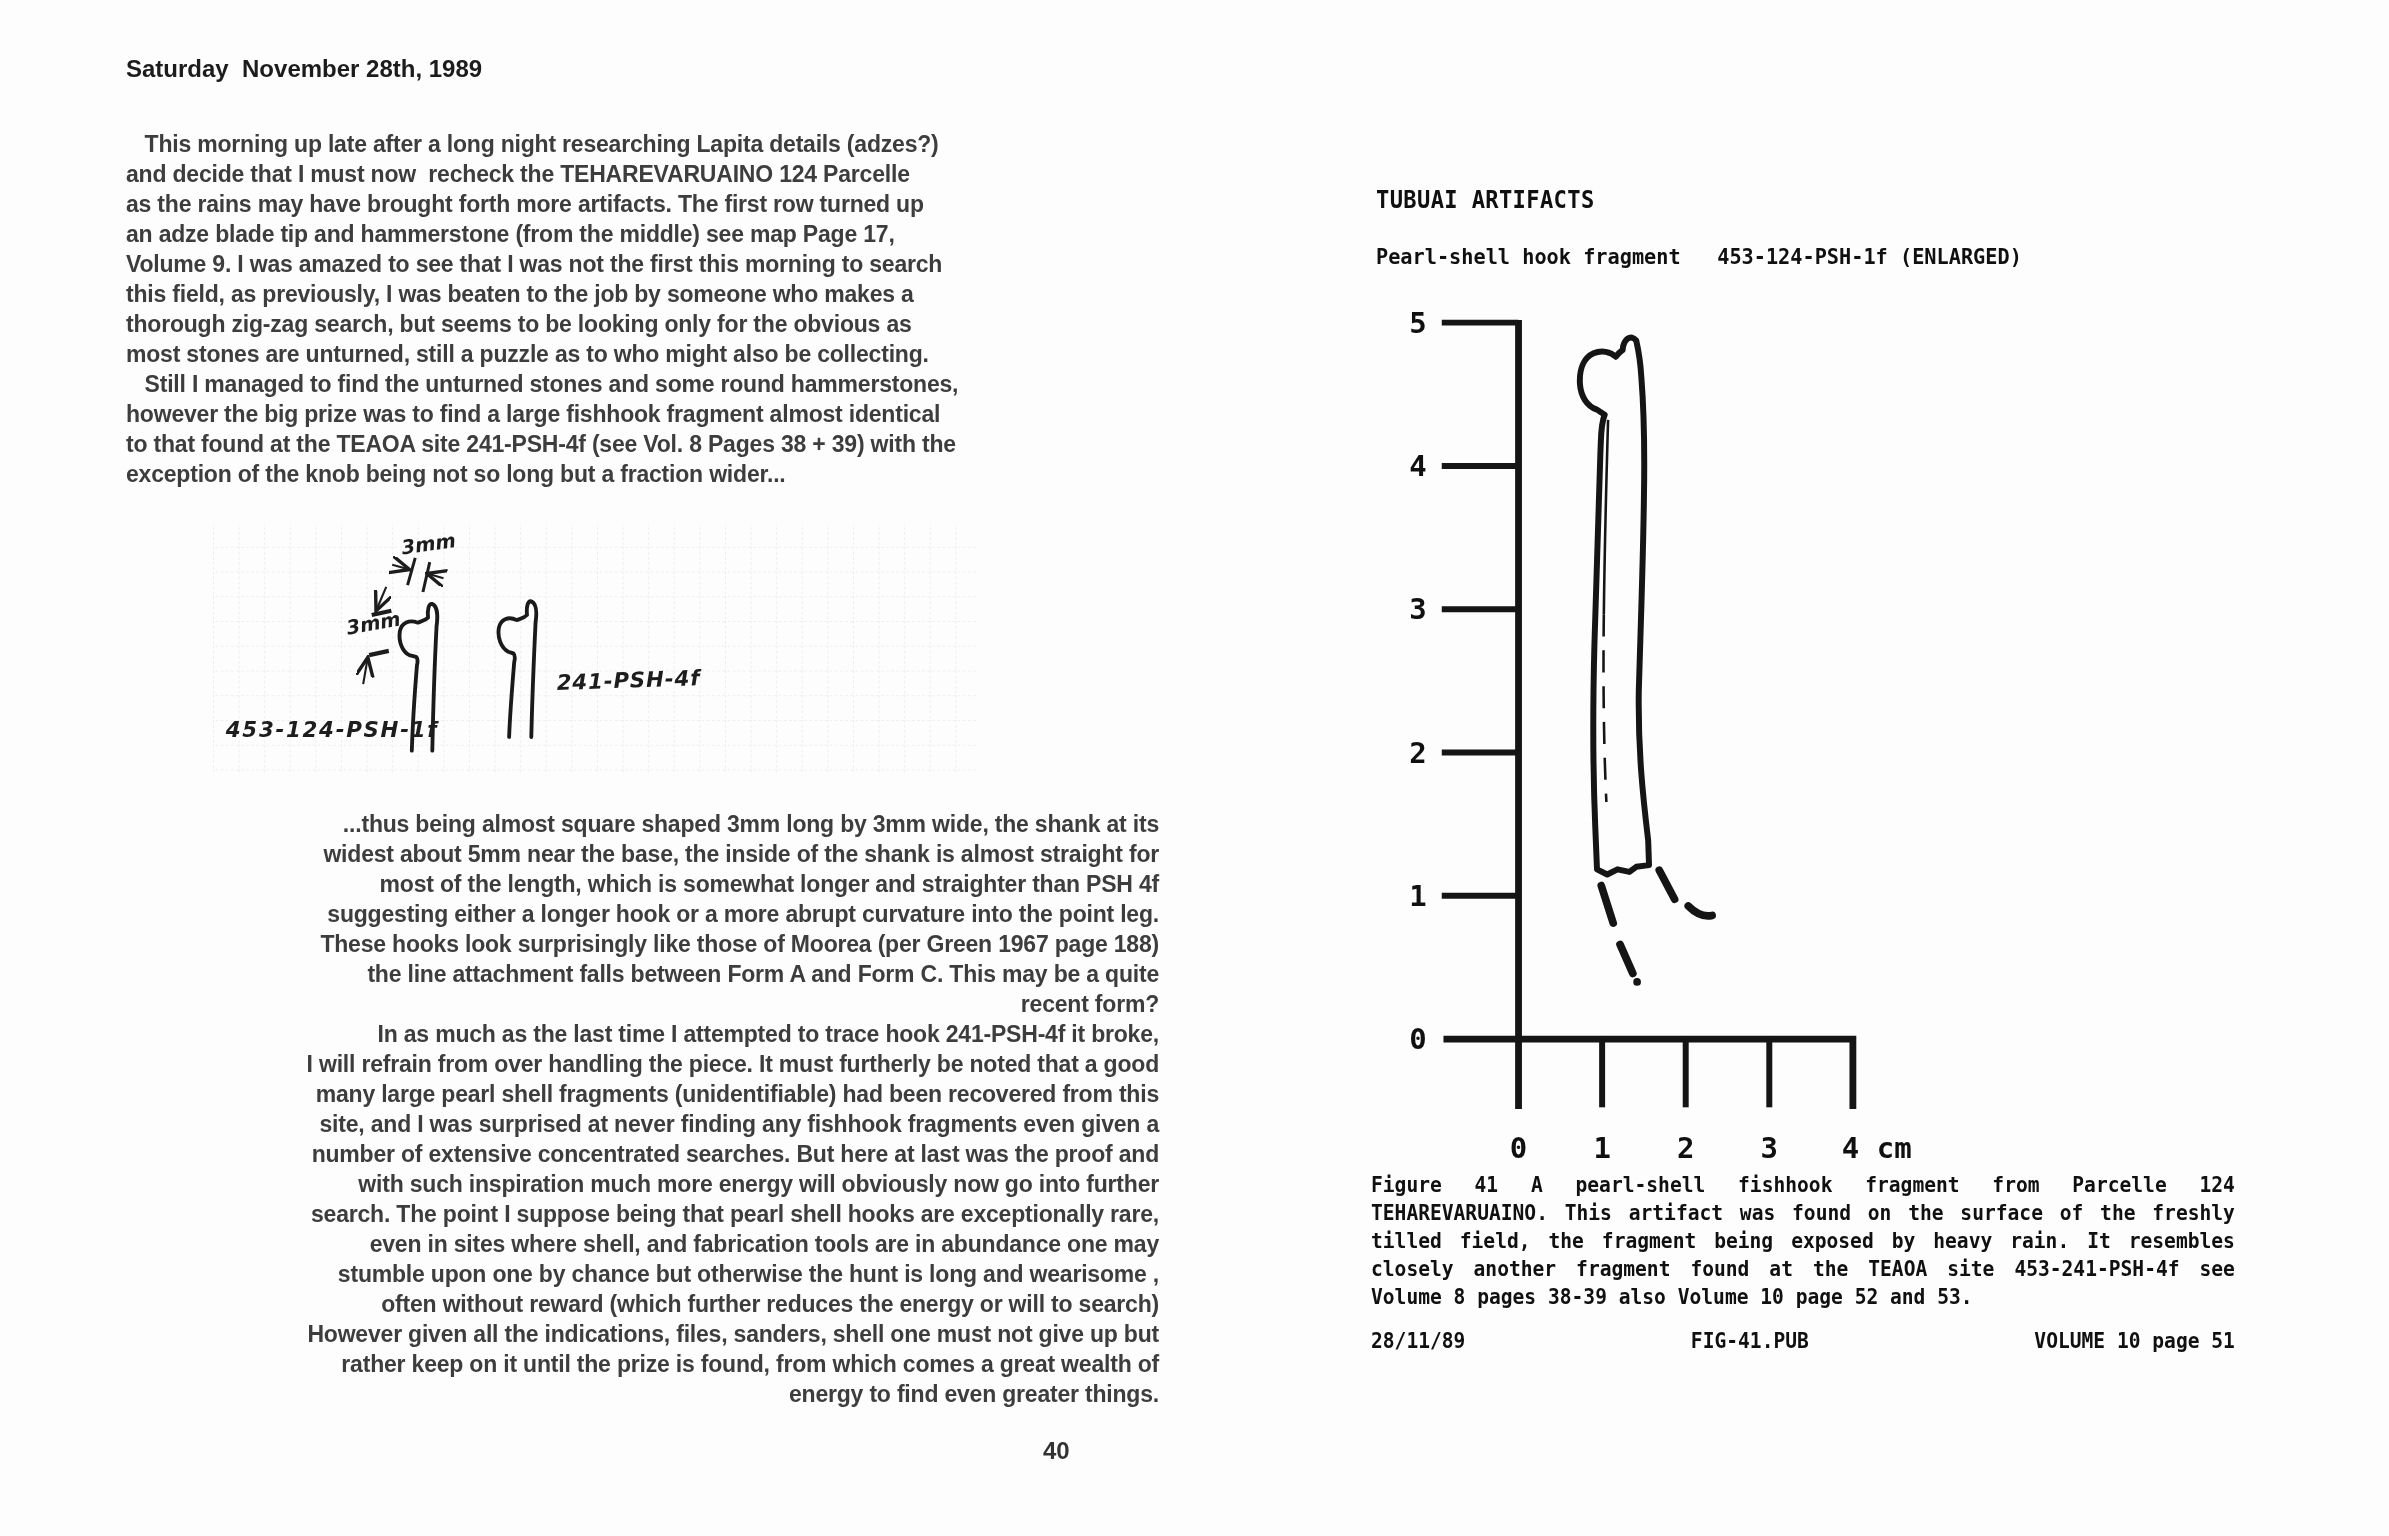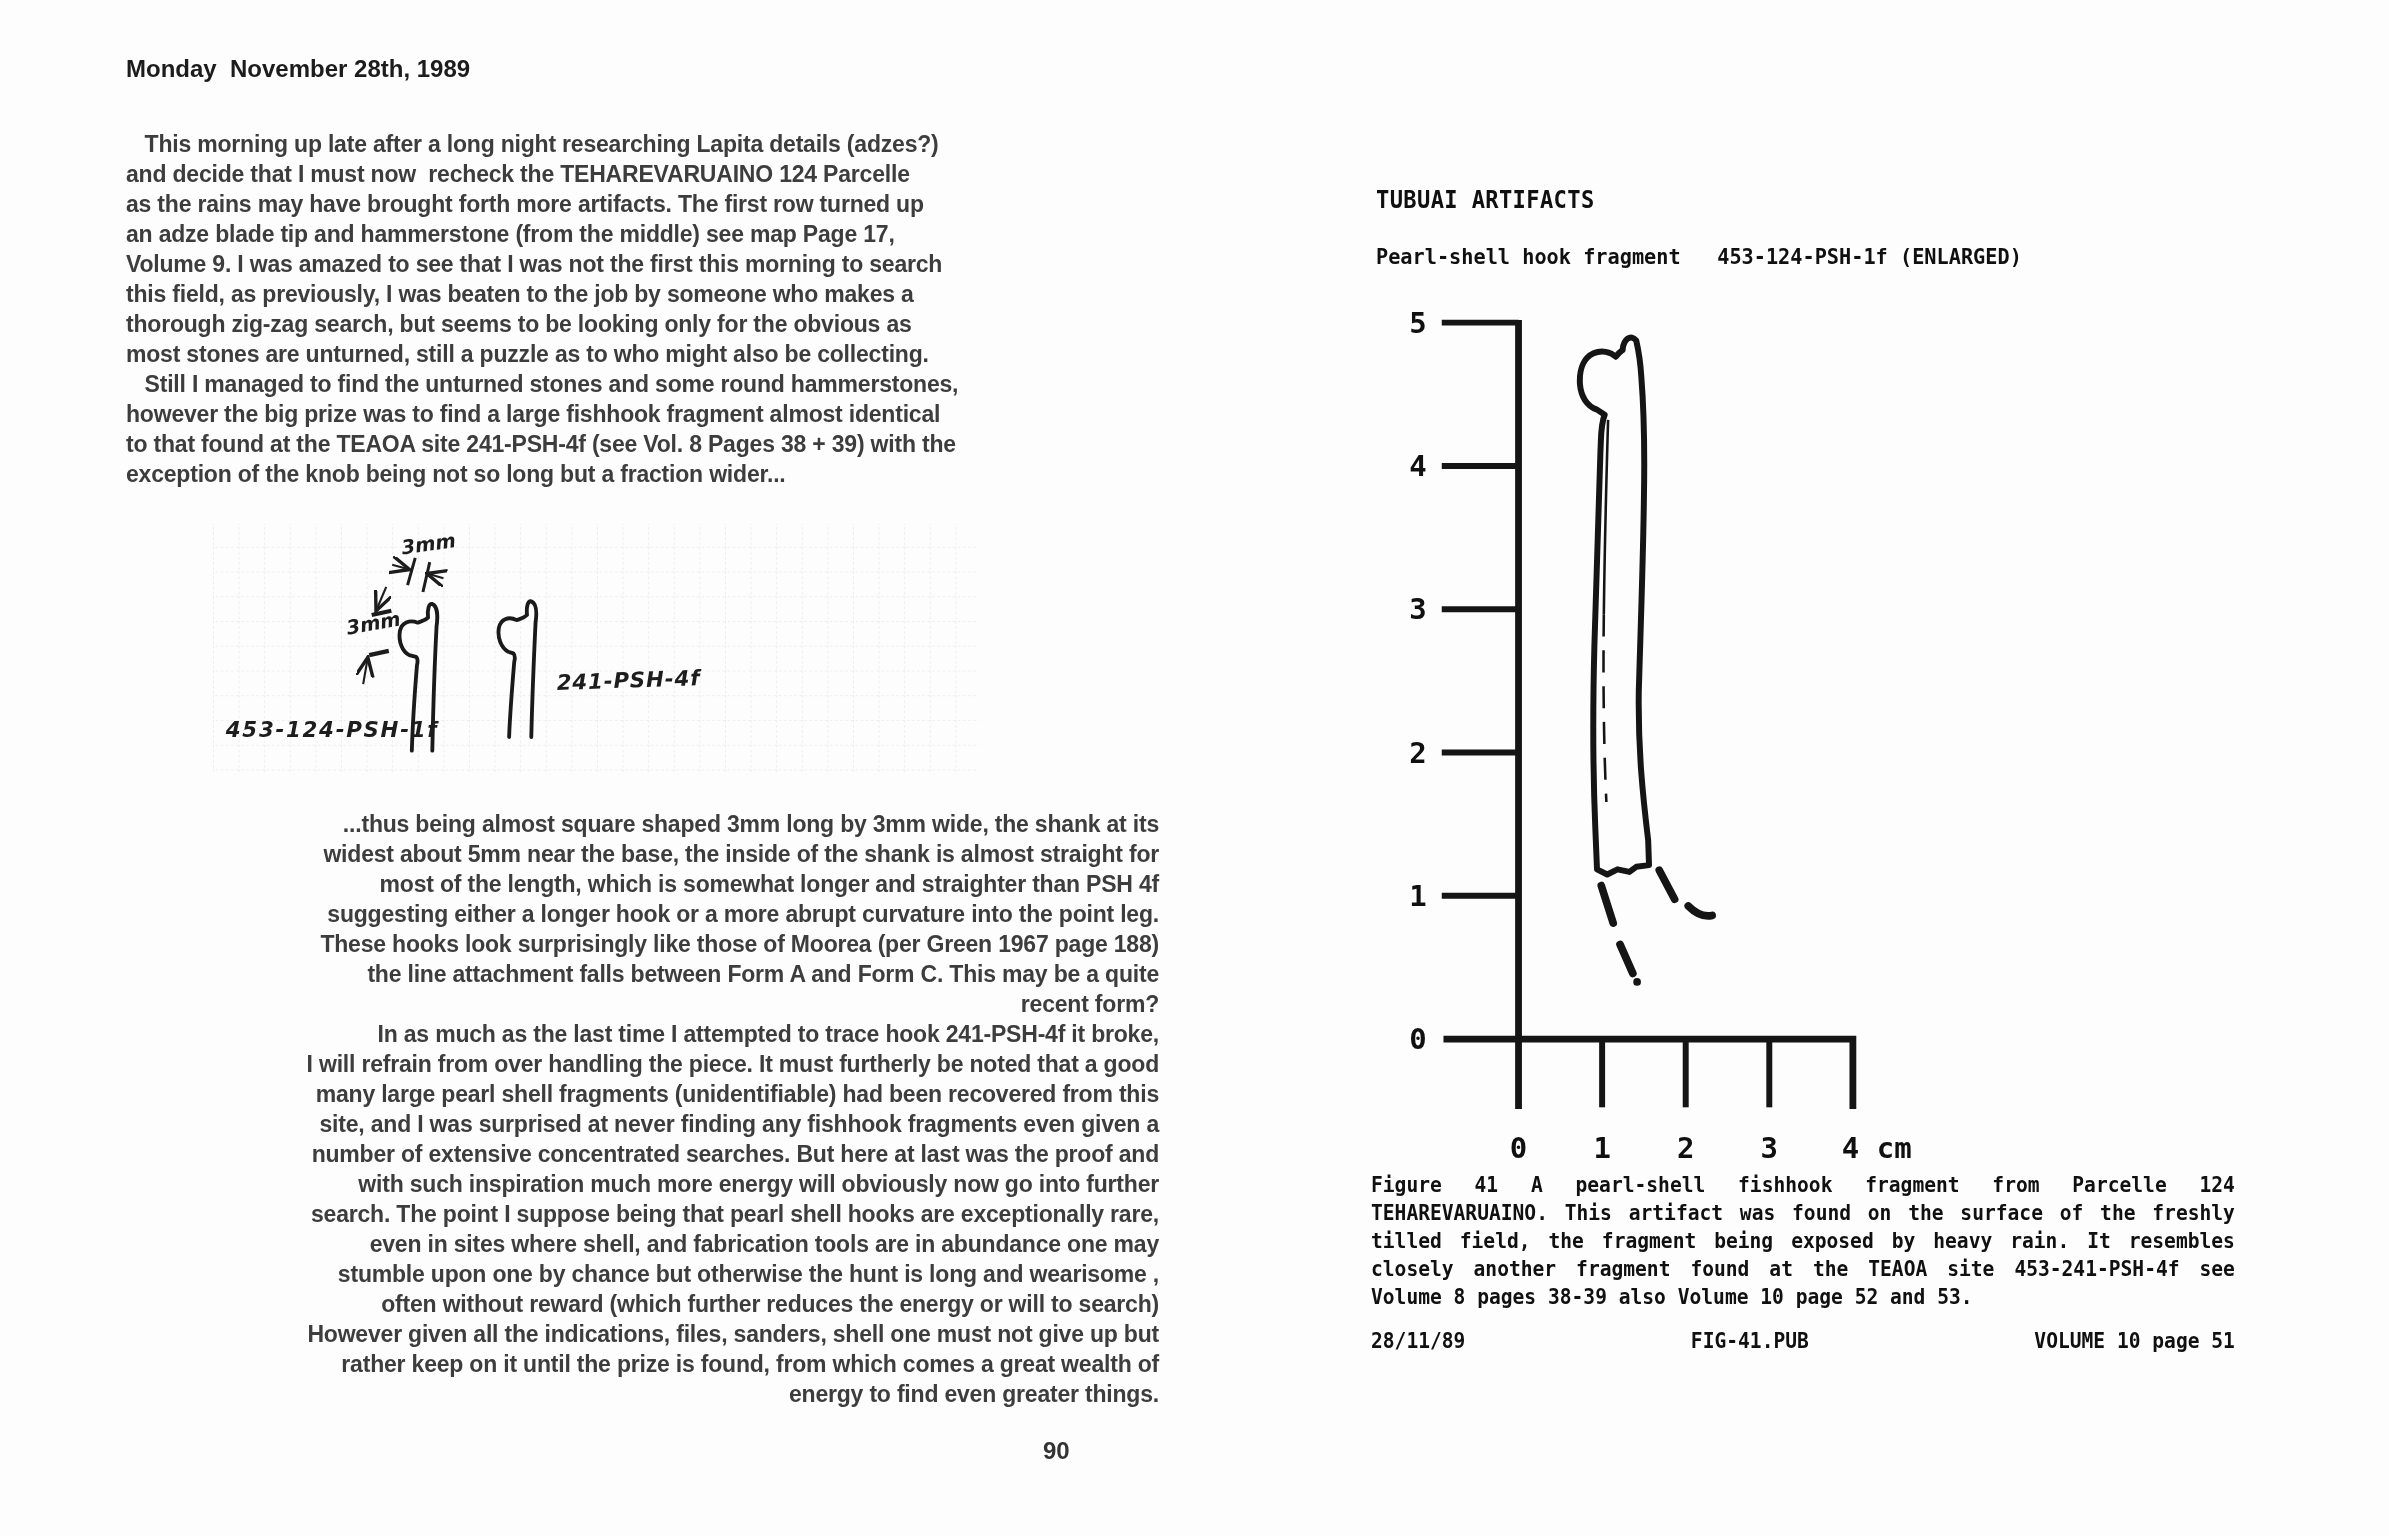--- a/index.html
+++ b/index.html
@@ -29,21 +29,21 @@
              transform-origin:0 0;display:flex;justify-content:space-between;
              font-family:"DejaVu Sans Mono",monospace;font-weight:700;color:#101010;font-size:21.3px;}
   .figtext{font-family:"DejaVu Sans Mono",monospace;font-weight:700;fill:#101010;font-size:34px;}
 </style>
 </head>
 <body>
 
 <div id="canvas">
 
   <div>
-    <div id="heading">Monday  November 28th, 1989</div>
+    <div id="heading">Saturday  November 28th, 1989</div>
 
     <div id="para1" class="journal">   This morning up late after a long night researching Lapita details (adzes?)
 and decide that I must now  recheck the TEHAREVARUAINO 124 Parcelle
 as the rains may have brought forth more artifacts. The first row turned up
 an adze blade tip and hammerstone (from the middle) see map Page 17,
 Volume 9. I was amazed to see that I was not the first this morning to search
 this field, as previously, I was beaten to the job by someone who makes a
 thorough zig-zag search, but seems to be looking only for the obvious as
 most stones are unturned, still a puzzle as to who might also be collecting.
    Still I managed to find the unturned stones and some round hammerstones,
@@ -100,21 +100,21 @@
 number of extensive concentrated searches. But here at last was the proof and
 with such inspiration much more energy will obviously now go into further
 search. The point I suppose being that pearl shell hooks are exceptionally rare,
 even in sites where shell, and fabrication tools are in abundance one may
 stumble upon one by chance but otherwise the hunt is long and wearisome ,
 often without reward (which further reduces the energy or will to search)
 However given all the indications, files, sanders, shell one must not give up but
 rather keep on it until the prize is found, from which comes a great wealth of
  energy to find even greater things.</div>
 
-    <div id="pageno">90</div>
+    <div id="pageno">40</div>
   </div>
 
   <div>
     <div id="rp-header" class="bmp">TUBUAI ARTIFACTS</div>
     <div id="rp-subheader" class="bmp">Pearl-shell hook fragment   453-124-PSH-1f (ENLARGED)</div>
 
     <svg id="figure-svg" width="870" height="862" viewBox="0 0 1020 1010">
 
       <path d="M180,15 L180,940" stroke="#151515" stroke-width="8" fill="none"></path>
       <path d="M92,858 L572,858 L572,940" stroke="#151515" stroke-width="8" fill="none"></path>

